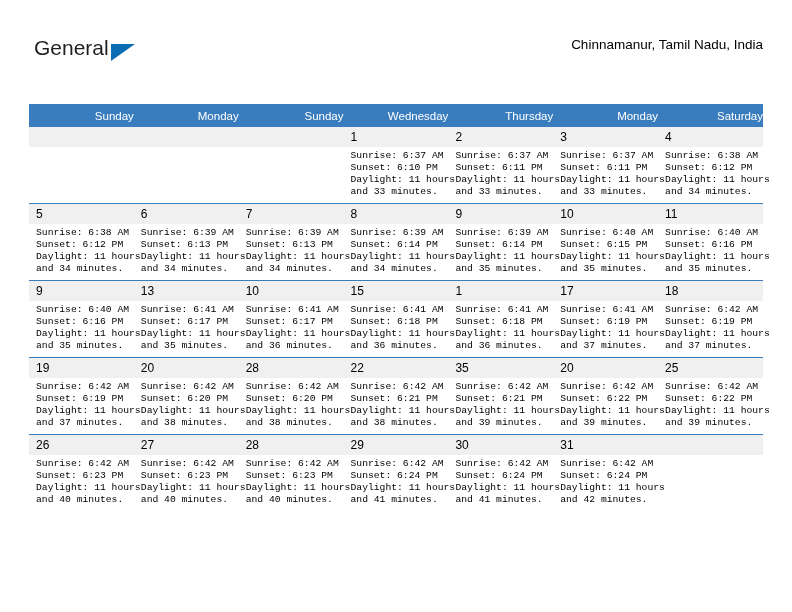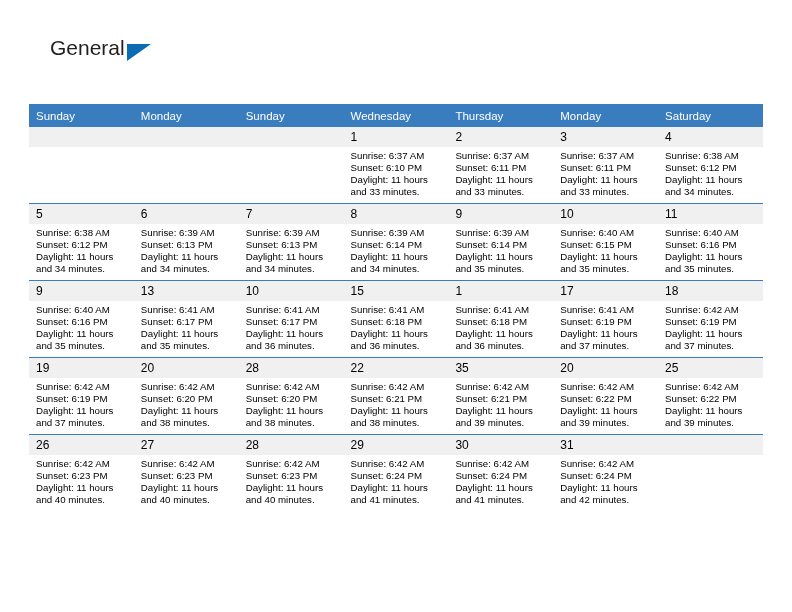--- a/index.html
+++ b/index.html
@@ -17,21 +17,21 @@
   .page {
     position: relative;
     width: 792px;
     height: 612px;
     box-sizing: border-box;
   }
 
   
   .header {
     position: absolute;
-    left: 45px;
+    left: 29px;
     top: 28px;
     width: 734px;
     height: 72px;
   }
   .logo {
     position: absolute;
     left: 0;
     top: 8px;
     width: 210px;
     height: 52px;
@@ -91,21 +91,21 @@
     top: 104px;
     width: 734px;
     border-collapse: collapse;
     table-layout: fixed;
   }
   .calendar th {
     background: #3a7dbf;
     color: #ffffff;
     font-size: 11.5px;
     font-weight: normal;
-    text-align: left;
+    text-align: right;
     padding: 5px 0 5px 7px;
     height: 13px;
     border: none;
   }
   .calendar td {
     width: 104.857px;
     height: 76px;
     vertical-align: top;
     padding: 0;
     border: none;
@@ -119,20 +119,21 @@
     display: block;
     background: #f0f0f0;
     font-size: 12px;
     color: #000000;
     padding: 3px 0 3px 7px;
     height: 14px;
     line-height: 14px;
   }
   .cell-body {
     padding: 3px 6px 0 7px;
+    font-family: Liberation Mono, monospace;
   }
   .cell-body div {
     font-size: 9.7px;
     line-height: 12.1px;
     color: #000000;
     white-space: nowrap;
   }
   .empty .daynum {
     background: #f0f0f0;
     color: transparent;
@@ -145,20 +146,21 @@
 
   <div class="header">
 
     <div class="logo">
       <span class="logo-general">General</span>
       <span class="logo-triangle"></span>
       <span class="logo-blue">Blue</span>
     </div>
 
     <div class="title-block">
+      <div class="cal-subtitle">Chinnamanur, Tamil Nadu, India</div>
     </div>
 
   </div>
 
   <table class="calendar">
     <thead>
       <tr id="weekday-row">
           <th>Sunday</th>
           <th>Monday</th>
           <th>Sunday</th>

